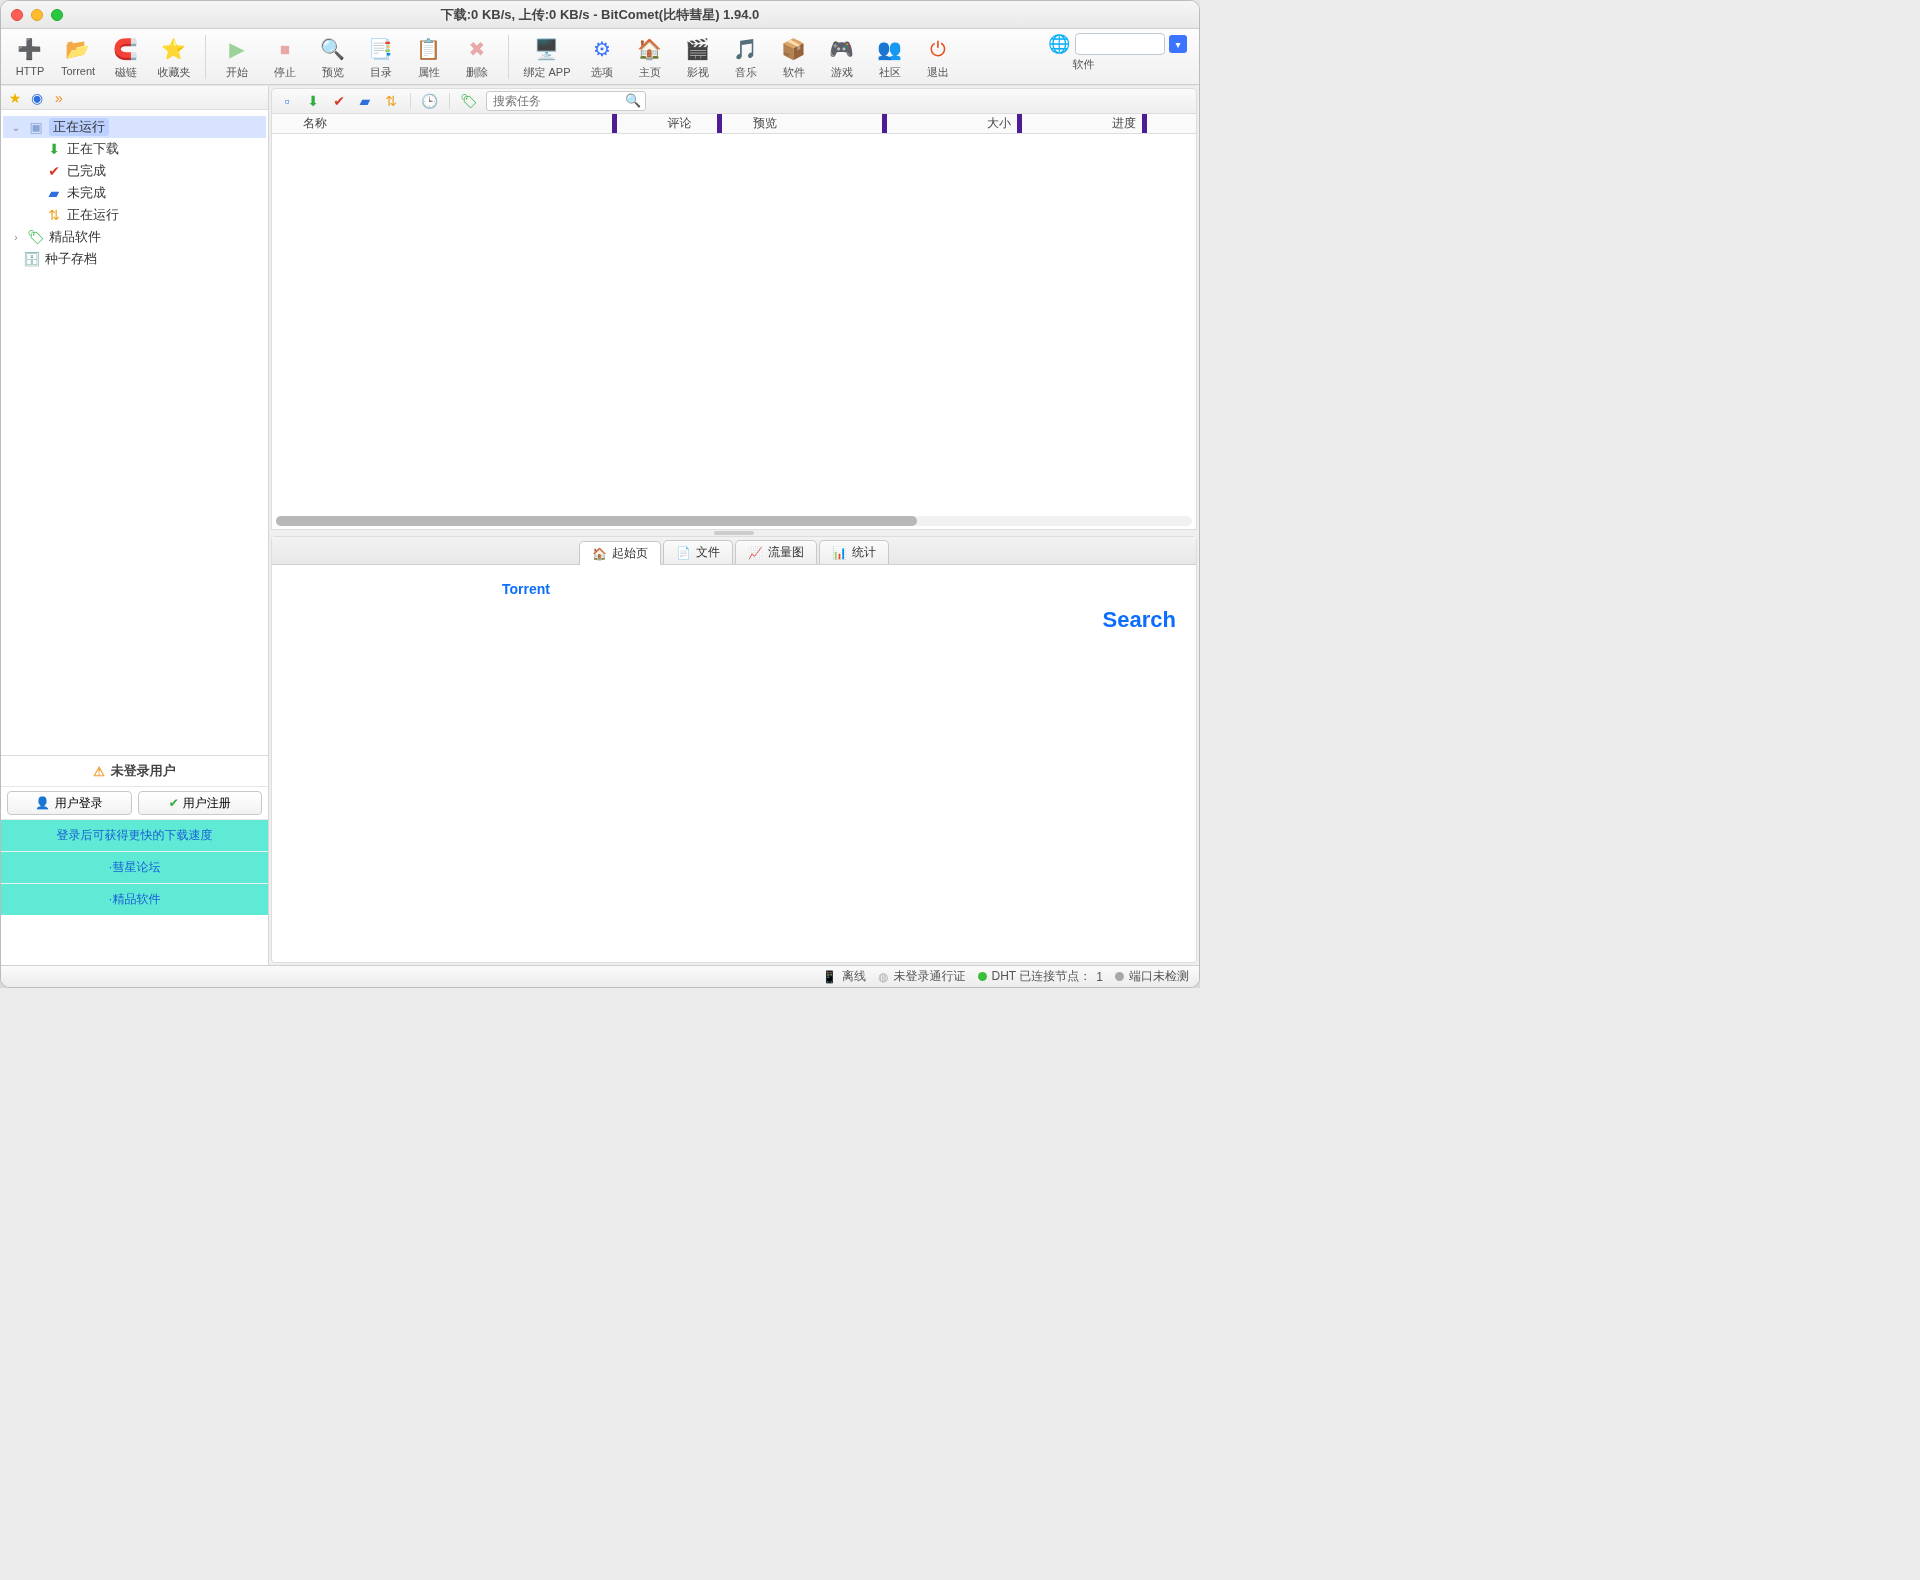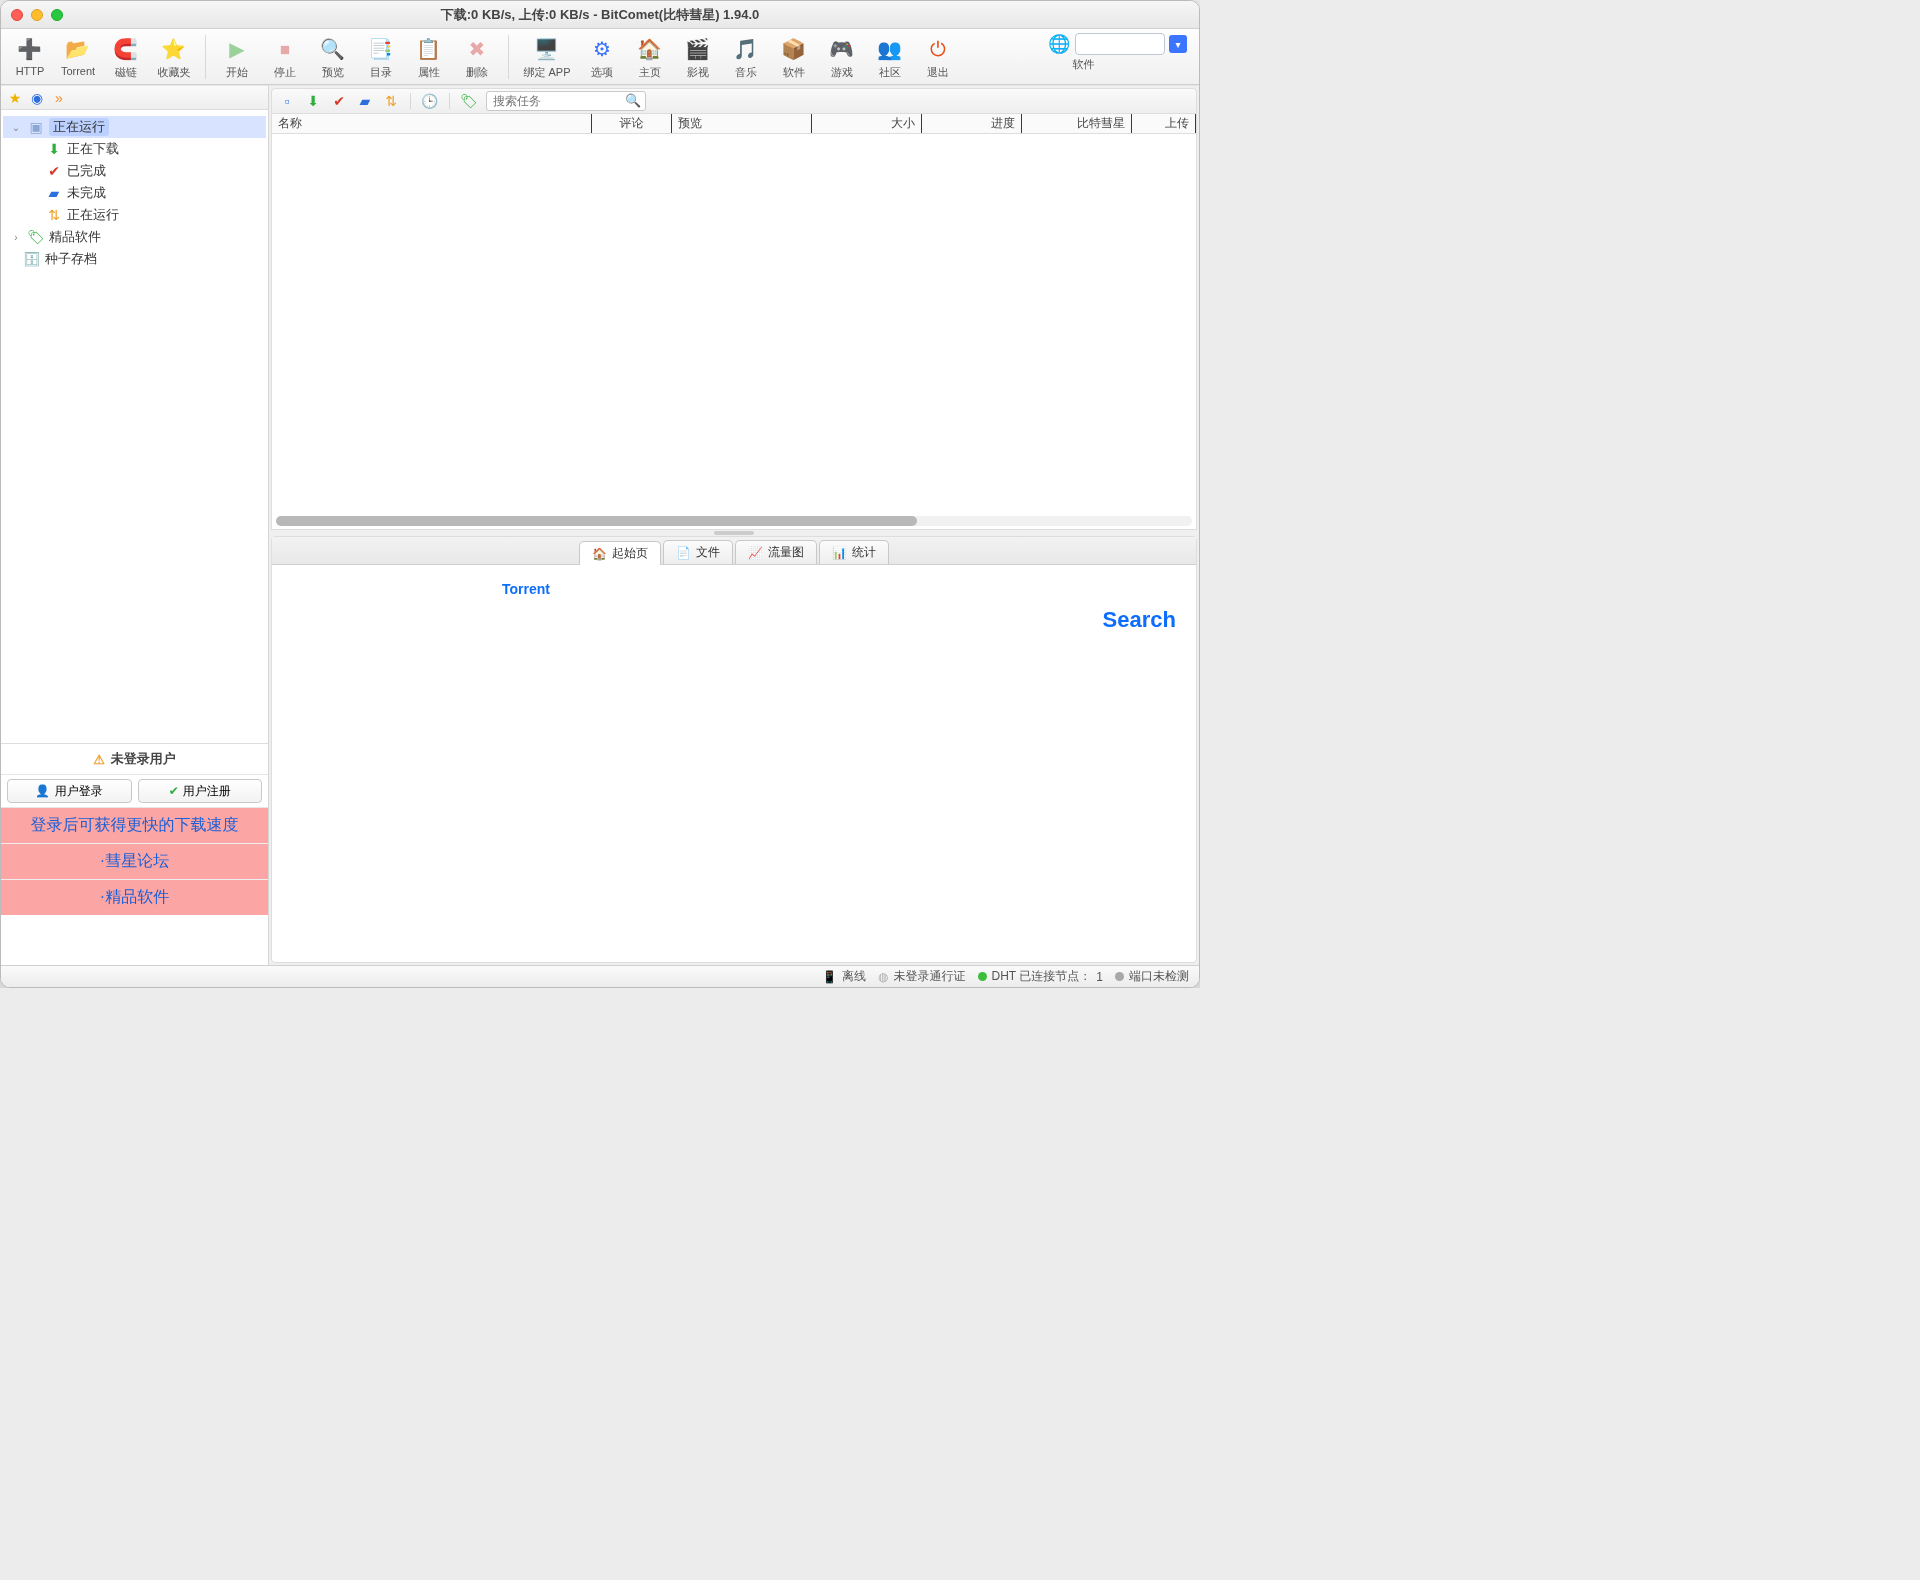--- a/index.html
+++ b/index.html
@@ -38,32 +38,32 @@
 .tree-row.sel { background: #3a74ff33; }
 .tree-row .arrow { width: 14px; color: #888; font-size: 10px; text-align: center; }
 .tree-row .ticon { width: 18px; text-align: center; font-size: 14px; }
 .tree-row .tlabel { white-space: nowrap; }
 .indent1 { padding-left: 42px; }
 
 .user-box { border-top: 1px solid #ddd; background: #f8f8f8; }
 .user-hdr { text-align: center; padding: 6px; font-size: 13px; font-weight: 600; color: #444; display: flex; align-items: center; justify-content: center; gap: 6px; border-bottom: 1px solid #e6e6e6; background:#fff;}
 .user-btns { display: flex; gap: 6px; padding: 4px 6px; justify-content: center; border-bottom: 1px solid #e6e6e6; background:#fff;}
 .ubtn { flex: 1; height: 24px; border-radius: 4px; border: 1px solid #c8c8c8; background: linear-gradient(#fff,#f2f2f2); font-size: 12px; cursor: pointer; display: inline-flex; align-items: center; justify-content: center; gap: 4px; }
-.ulink { display: block; text-align: center; color: #1a5fd6; font-size: 16px; padding: 7px 0; border-bottom: 1px solid #eee; cursor: pointer; background:#fca5a5;}
+.ulink { display: block; text-align: center; color: #1a5fd6; font-size: 12px; padding: 7px 0; border-bottom: 1px solid #eee; cursor: pointer; background:#5eead4;}
 .ulink:last-of-type{border-bottom:none;}
 
 .right-pane { flex: 1; display: flex; flex-direction: column; min-width: 0; padding: 2px; background:#efefef;}
 .task-toolbar { height: 26px; background: linear-gradient(#fafafa,#eee); border: 1px solid #ddd; display: flex; align-items: center; padding: 0 6px; gap: 8px; border-radius:4px 4px 0 0;}
 .tt-icon { width: 18px; height: 18px; display: inline-flex; align-items: center; justify-content: center; font-size: 14px; cursor: pointer; }
 .tt-sep { width: 1px; height: 16px; background: #d8d8d8; margin: 0 2px; }
 .task-search { position: relative; }
 .task-search input { width: 160px; height: 20px; border: 1px solid #c9c9c9; border-radius: 3px; padding: 0 22px 0 6px; font-size: 12px; }
 .task-search .sicon { position: absolute; right: 4px; top: 2px; color: #5a7fd6; font-size: 13px; }
 .task-header { height: 20px; background: #fafafa; border: 1px solid #ddd; border-top:none; display: flex; font-size: 12px; color: #444; }
-.th-col { border-right: 1px solid #4c1d95; padding: 2px 6px; display: flex; align-items: center; }
+.th-col { border-right: 5px solid #4c1d95; padding: 2px 6px; display: flex; align-items: center; margin-left: 25px; }
 .th-name{flex:0 0 320px;} .th-com{flex:0 0 80px; justify-content:center;} .th-pre{flex:0 0 140px;} .th-size{flex:0 0 110px; justify-content:flex-end;} .th-prog{flex:0 0 100px; justify-content:flex-end;} .th-dl{flex:0 0 110px; justify-content:flex-end;} .th-ul{flex:1; justify-content:flex-end;}
 .task-list { height: 396px; background: #fff; border: 1px solid #ddd; border-top: none; position:relative;}
 .hscroll{position:absolute;left:4px;right:4px;bottom:3px;height:10px;border-radius:5px;background:#f1f1f1;}
 .hscroll-thumb{position:absolute;left:0;top:0;bottom:0;width:70%;background:#b8b8b8;border-radius:5px;}
 
 .splitter { height: 6px; display:flex; justify-content:center; align-items:center;}
 .splitter .grip{width:40px;height:4px;border-radius:2px;background:#ccc;}
 
 .bottom-area { flex: 1; background: #fff; border: 1px solid #ddd; border-radius: 4px; display: flex; flex-direction: column; min-height:0;}
 .btabs { height: 28px; display: flex; justify-content: center; align-items: flex-end; background: linear-gradient(#f2f2f2,#e8e8e8); border-bottom: 1px solid #d0d0d0; gap: 2px; padding-top:2px;}

